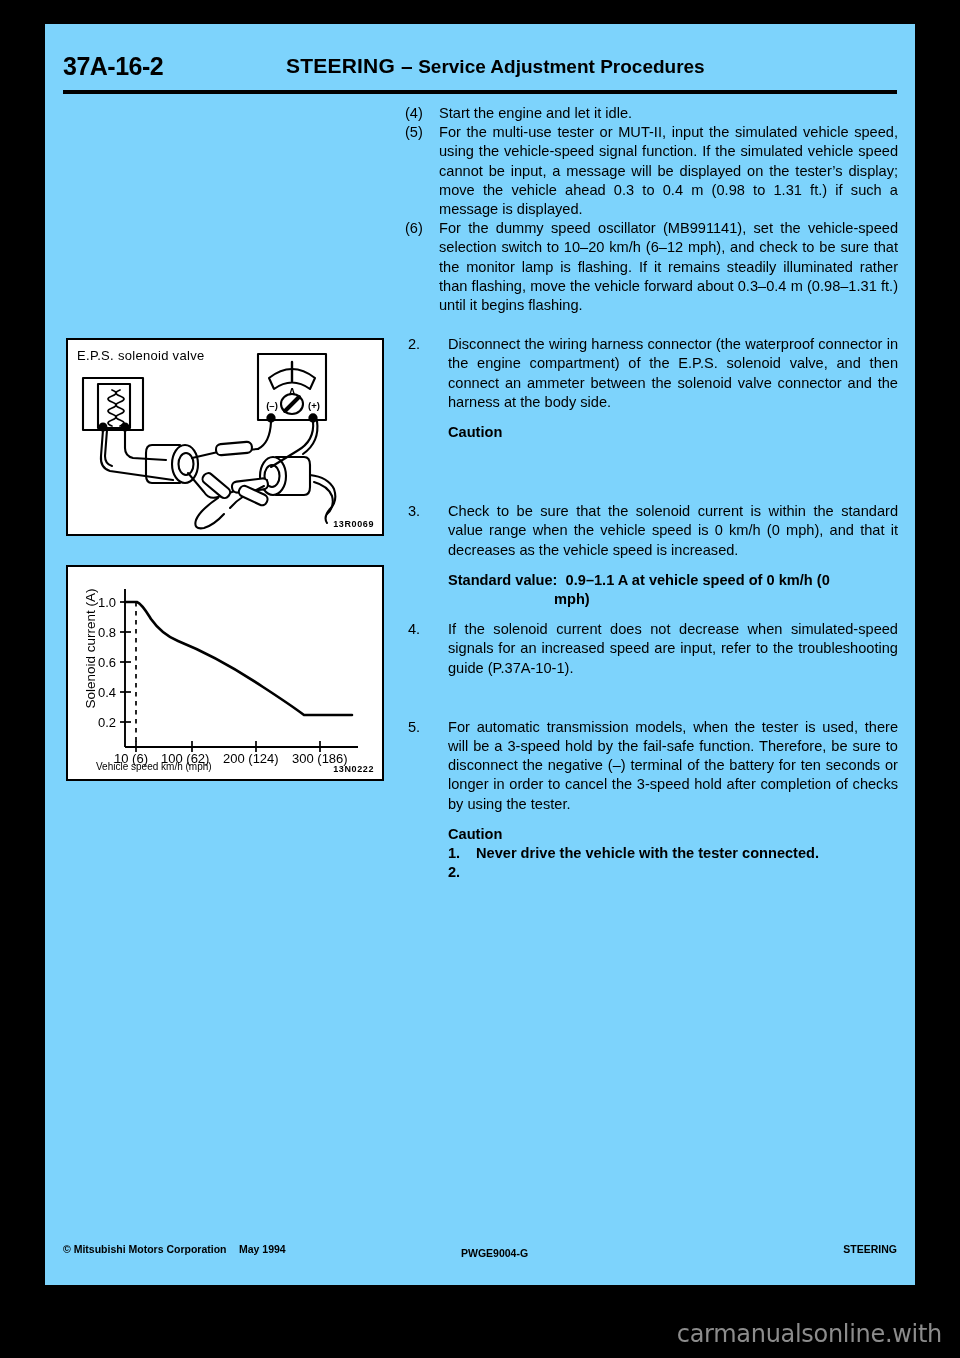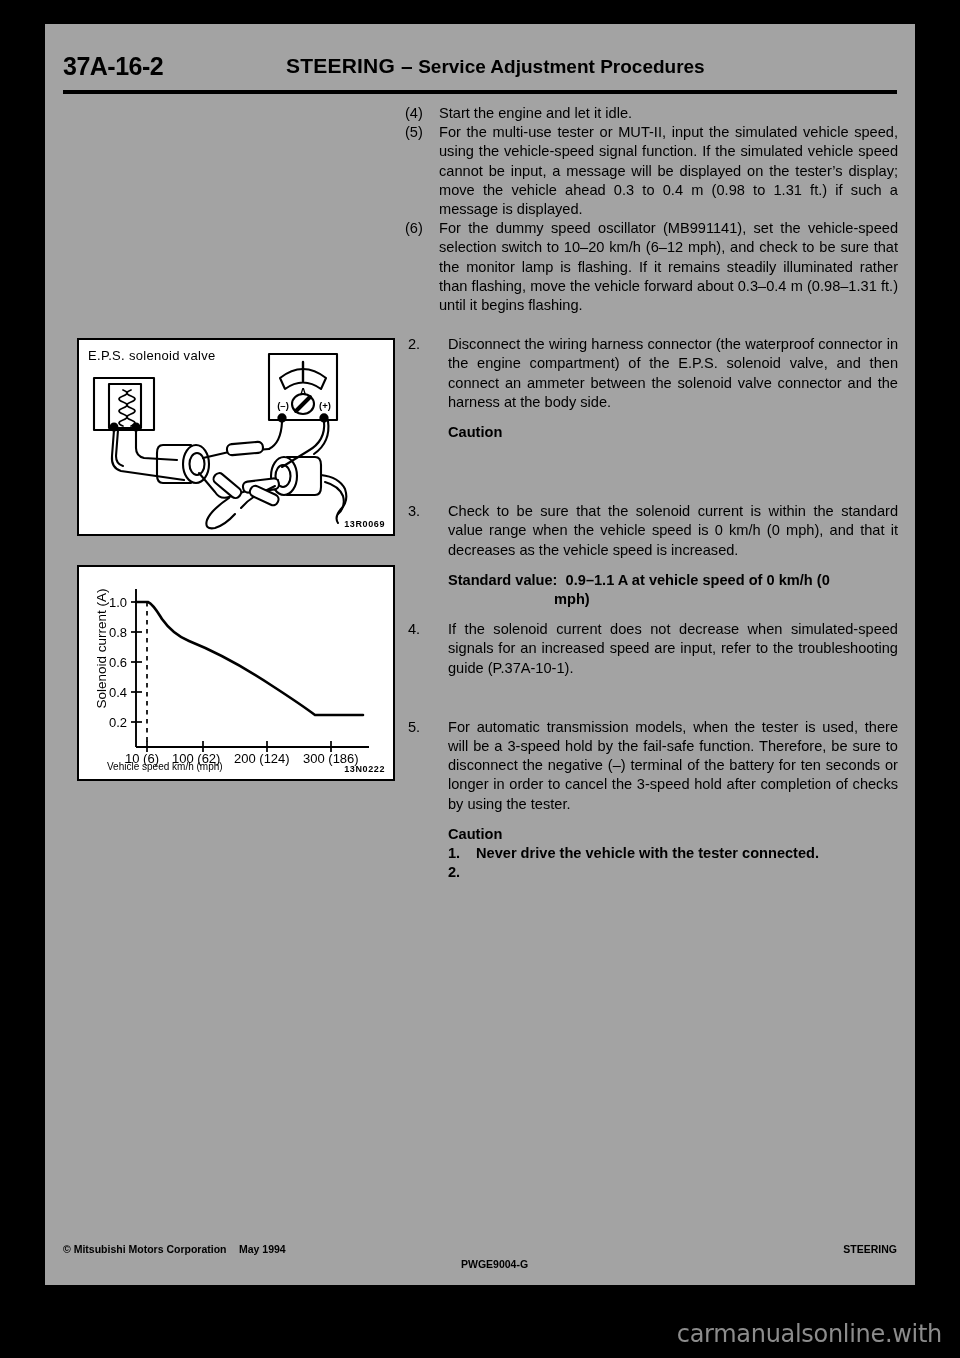--- a/index.html
+++ b/index.html
@@ -15,21 +15,21 @@
     overflow: hidden;
   }
 
   
   #page {
     position: absolute;
     left: 45px;
     top: 24px;
     width: 870px;
     height: 1261px;
-    background: #a3a3a3;
+    background: #7dd3fc;
   }
 
   
   #header {
     position: absolute;
     left: 18px;
     top: 28px;
     width: 834px;
     height: 46px;
   }
@@ -61,21 +61,21 @@
     left: 0px;
     top: 38px;
     width: 834px;
     height: 4px;
     background: #000;
   }
 
   
   #left-col {
     position: absolute;
-    left: 32px;
+    left: 21px;
     top: 314px;
     width: 336px;
   }
   #right-col {
     position: absolute;
     left: 360px;
     top: 80px;
     width: 493px;
   }
 
@@ -219,21 +219,21 @@
     left: 18px;
     bottom: 28px;
     width: 834px;
     height: 14px;
     font-size: 10.5px;
     font-weight: bold;
     color: #000;
   }
   #footer-copyright { position: absolute; left: 0px; top: 0px; white-space: nowrap; }
   #footer-date      { position: absolute; left: 176px; top: 0px; white-space: nowrap; }
-  #footer-code      { position: absolute; left: 398px; top: 15px; white-space: nowrap; }
+  #footer-code      { position: absolute; left: 398px; top: 4px; white-space: nowrap; }
   #footer-revised   { position: absolute; right: 0px; top: 0px; white-space: nowrap; }
 
   
   #watermark {
     position: absolute;
     right: 18px;
     bottom: 10px;
     font-size: 24px;
     color: #8c8c8c;
     letter-spacing: -0.3px;

